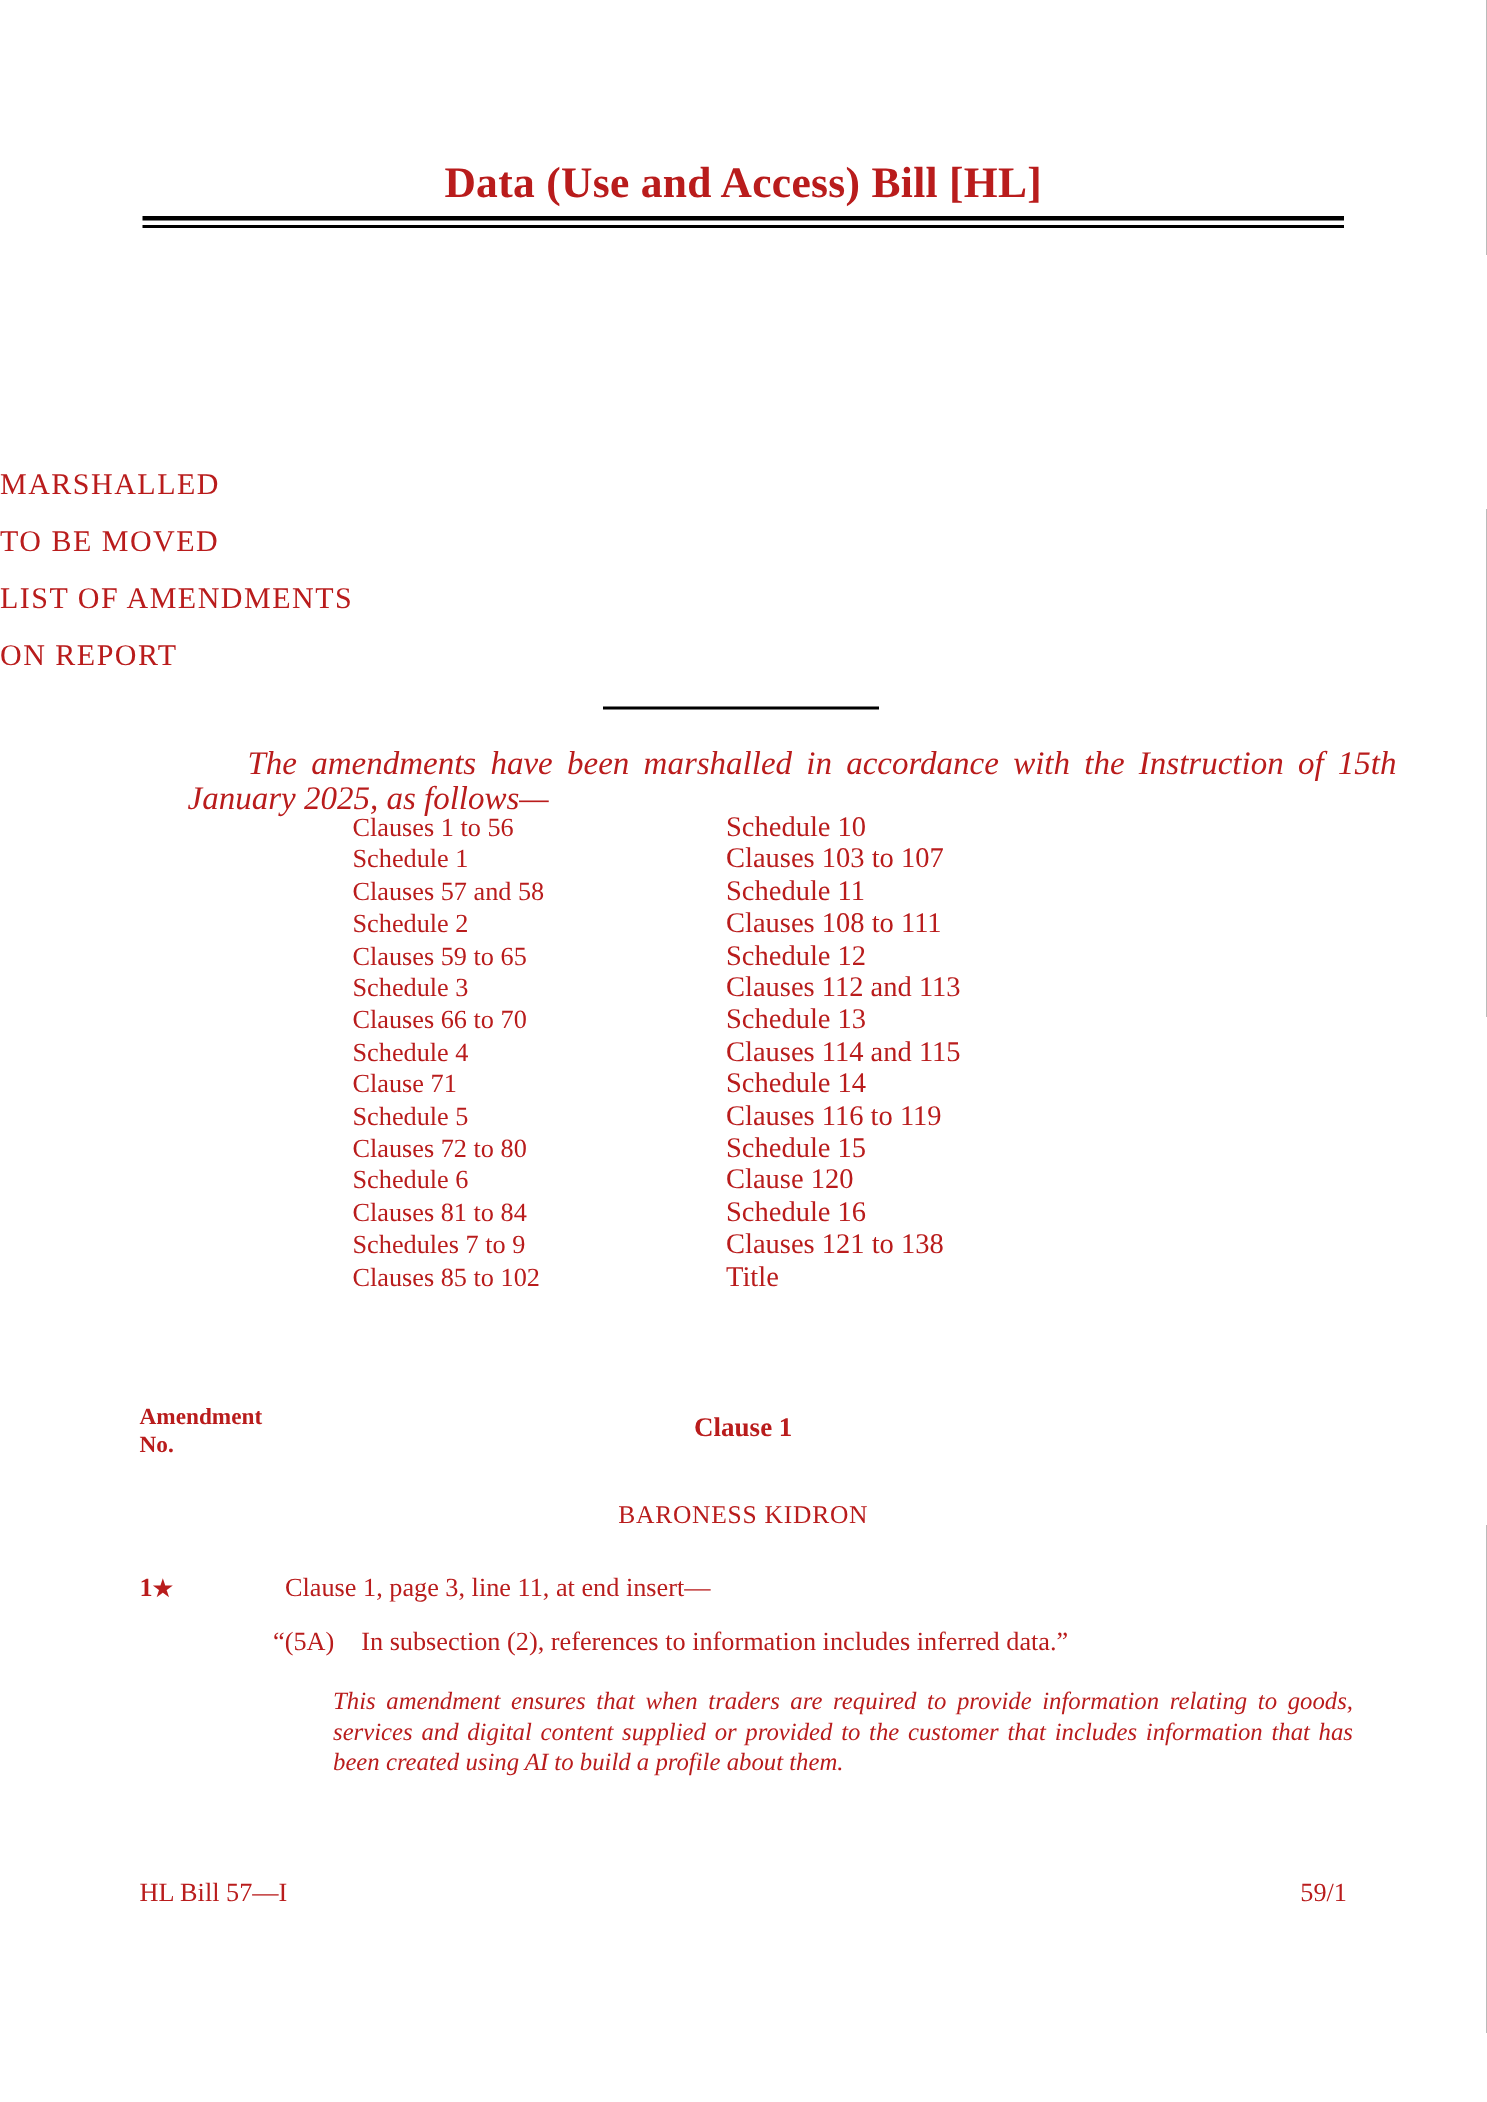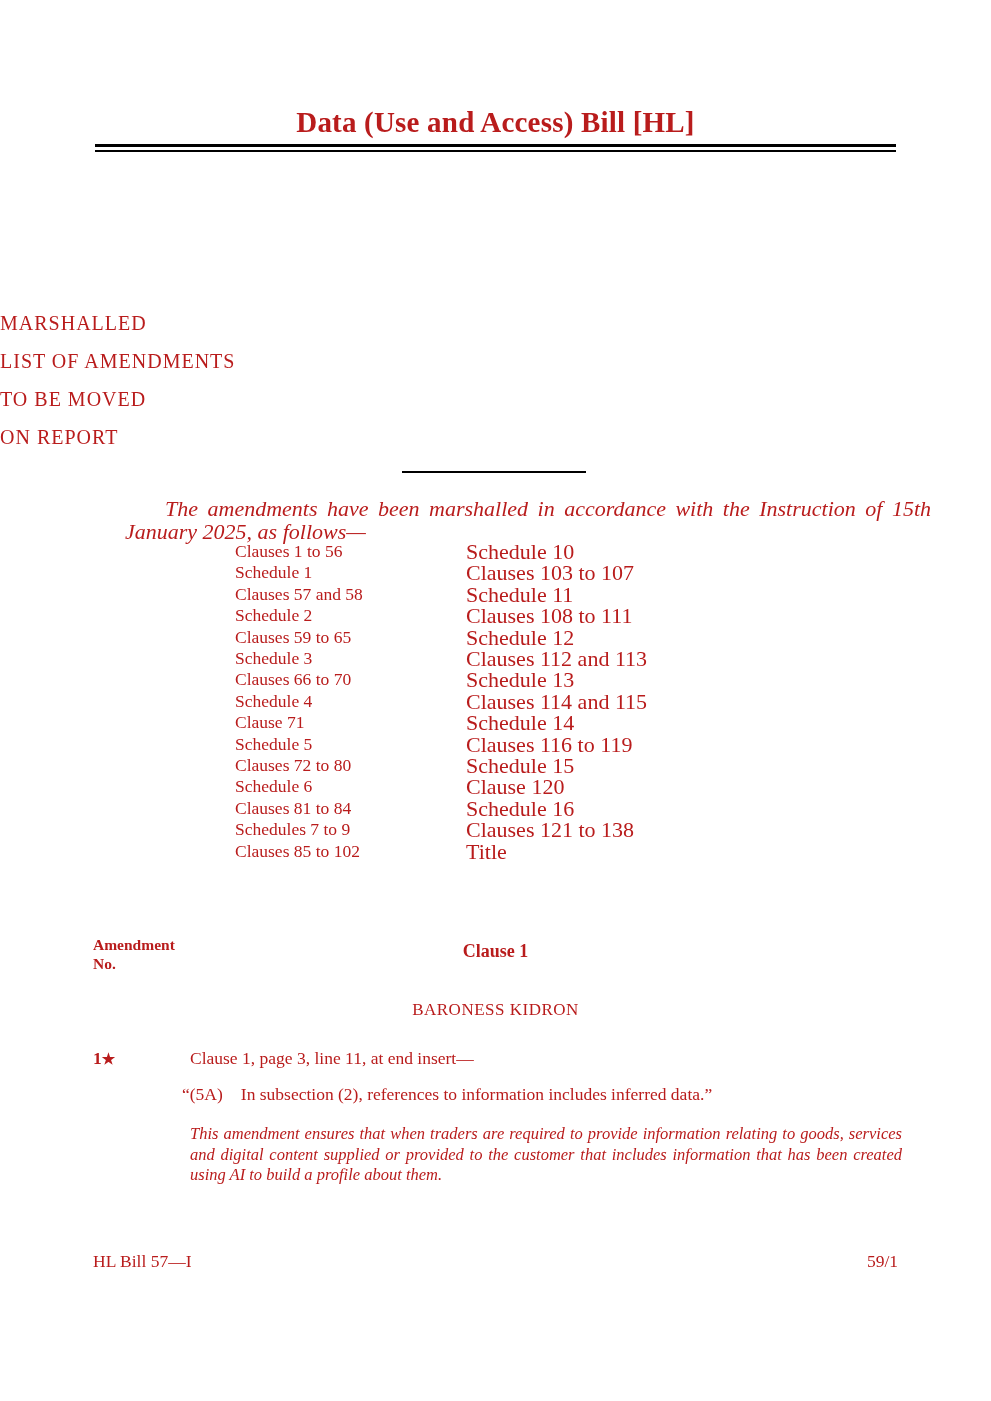--- a/index.html
+++ b/index.html
@@ -55,22 +55,22 @@
     margin-left: 32px;
   }
   .col-left {
     position: absolute;
     top: 541px; left: 235px;
     font-size: 17.5px;
     line-height: 21.4px;
   }
   .col-right {
     position: absolute;
-    top: 541px; left: 466px;
-    font-size: 22px;
+    top: 541px; left: 484px;
+    font-size: 19px;
     line-height: 21.4px;
   }
   .star-note {
     position: absolute;
     top: 881px; left: 0; right: 0;
     text-align: center;
     font-style: italic;
     font-size: 17.5px;
   }
   .amendment-no-label {
@@ -114,42 +114,42 @@
   }
   .inserted-line .inserted-body { margin-left: 18px; margin-top: 12px; }
   .explanatory-block {
     position: absolute;
     top: 1124px; left: 190px; width: 712px;
     font-style: italic;
     font-size: 16.5px;
     line-height: 20.5px;
   }
   .explanatory-title { font-weight: bold; margin-bottom: 3px; }
-  .explanatory-text { text-align: justify; }
+  .explanatory-text { text-align: justify; margin-left: 32px; }
   .page-footer {
     position: absolute;
     top: 1251px; left: 93px; right: 93px;
     font-size: 17.5px;
     display: flex;
     justify-content: space-between;
   }
 </style>
 </head>
 <body>
 
 <div class="page">
 
   <div class="doc-title">Data (Use and Access) Bill [HL]</div>
 
   <div class="double-rule"></div>
 
   <div class="marshalled-block">
     <div>MARSHALLED</div>
+    <div>TO BE MOVED</div>
     <div>LIST OF AMENDMENTS</div>
-    <div>TO BE MOVED</div>
     <div>ON REPORT</div>
   </div>
 
   <div class="center-rule"></div>
 
   <div class="intro-para">The amendments have been marshalled in accordance with the Instruction of 15th January 2025, as follows—</div>
 
   <div class="col-left">
     <div>Clauses 1 to 56</div>
     <div>Schedule 1</div>

